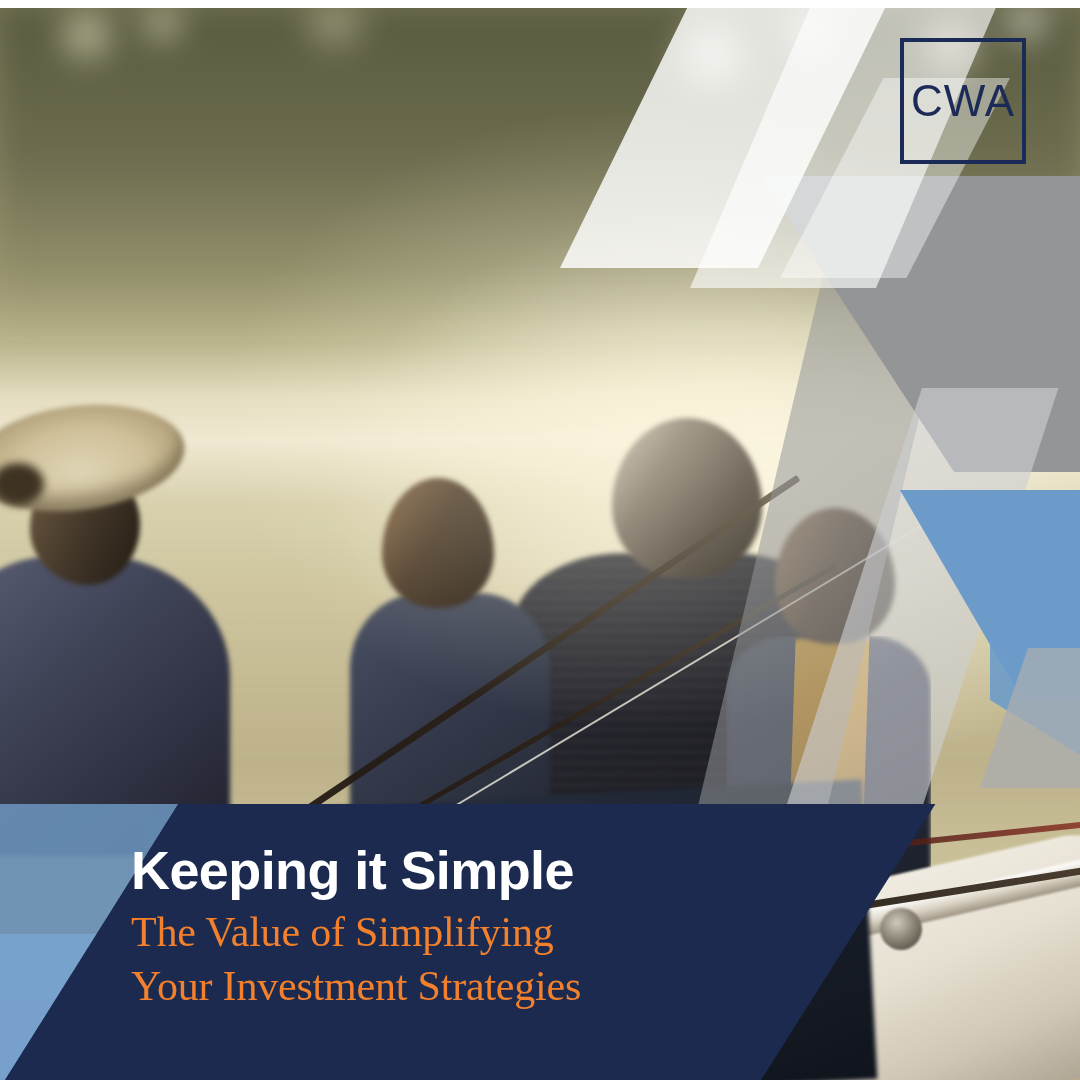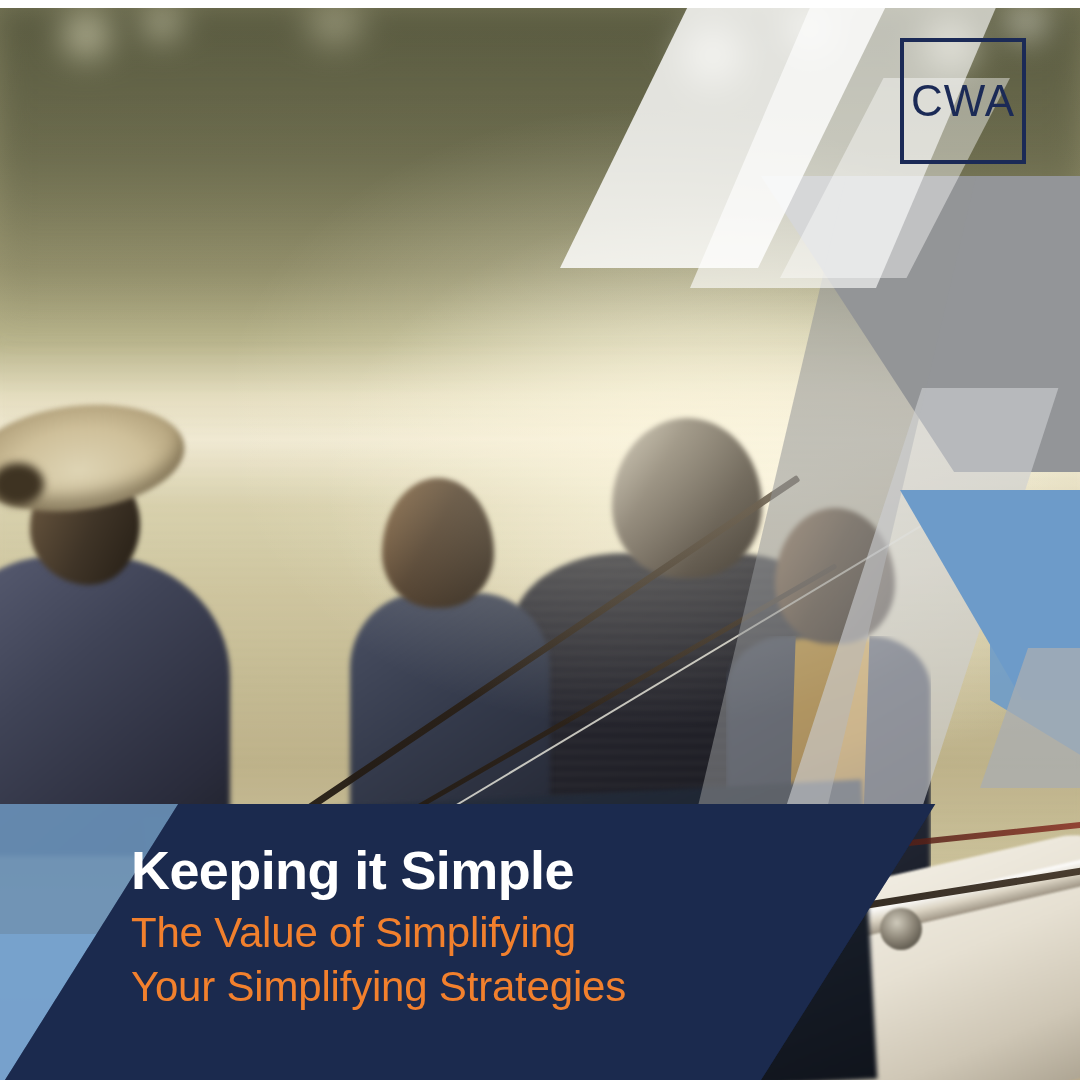--- a/index.html
+++ b/index.html
@@ -299,21 +299,21 @@
     margin: 0;
     font-family: "Liberation Sans", sans-serif;
     font-weight: bold;
     font-size: 54px;
     line-height: 1.04;
     color: #ffffff;
     letter-spacing: -0.6px;
   }
   .subline {
     margin: 8px 0 0 0;
-    font-family: Liberation Sans, sans-serif;
+    font-family: Liberation Serif, serif;
     font-weight: 300;
     font-size: 42px;
     line-height: 1.28;
     color: #f2802d;
     letter-spacing: -0.2px;
   }
   .subline span { display: block; }
 
   
   .logo {
@@ -394,18 +394,18 @@
   <div class="banner">
     <div class="banner-lightblue"></div>
     <div class="banner-lightblue-2"></div>
     <div class="banner-navy"></div>
     <div class="banner-navy-soft"></div>
 
     <div class="banner-text">
       <h1 class="headline">Keeping it Simple</h1>
       <p class="subline">
         <span>The Value of Simplifying</span>
-        <span>Your Simplifying Strategies</span>
+        <span>Your Investment Strategies</span>
       </p>
     </div>
   </div>
 
 </div>
 
 </body></html>

